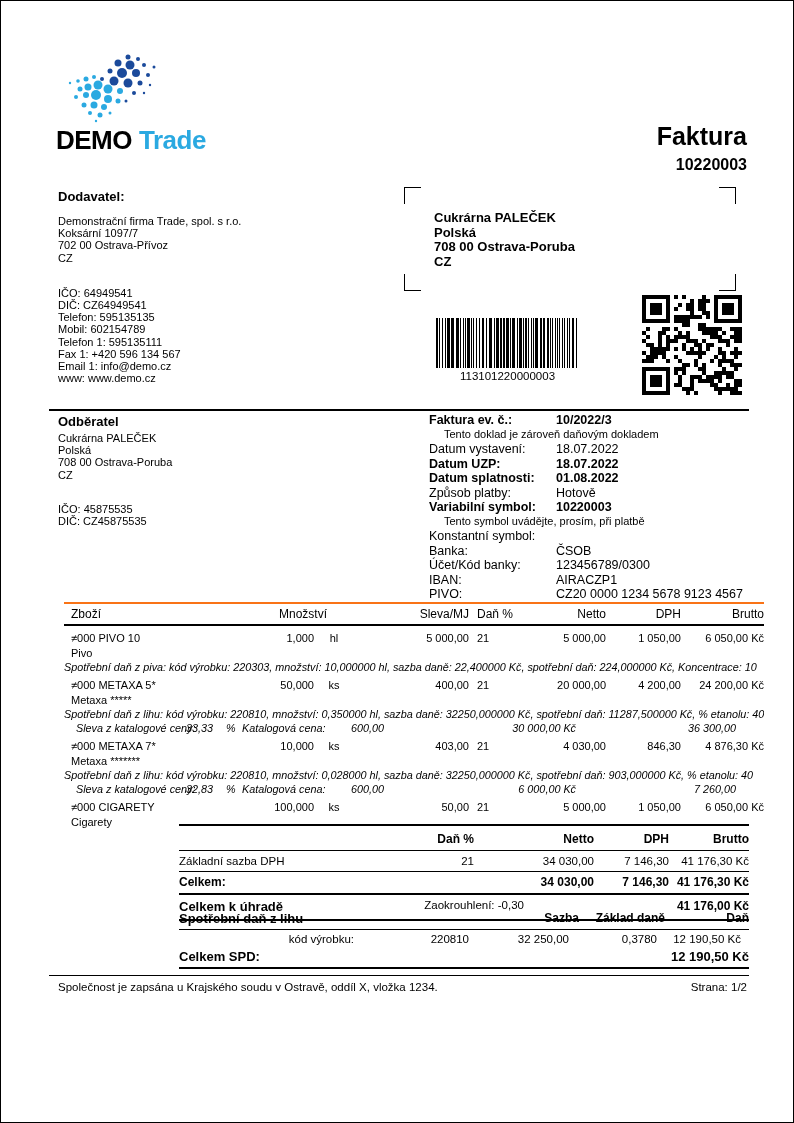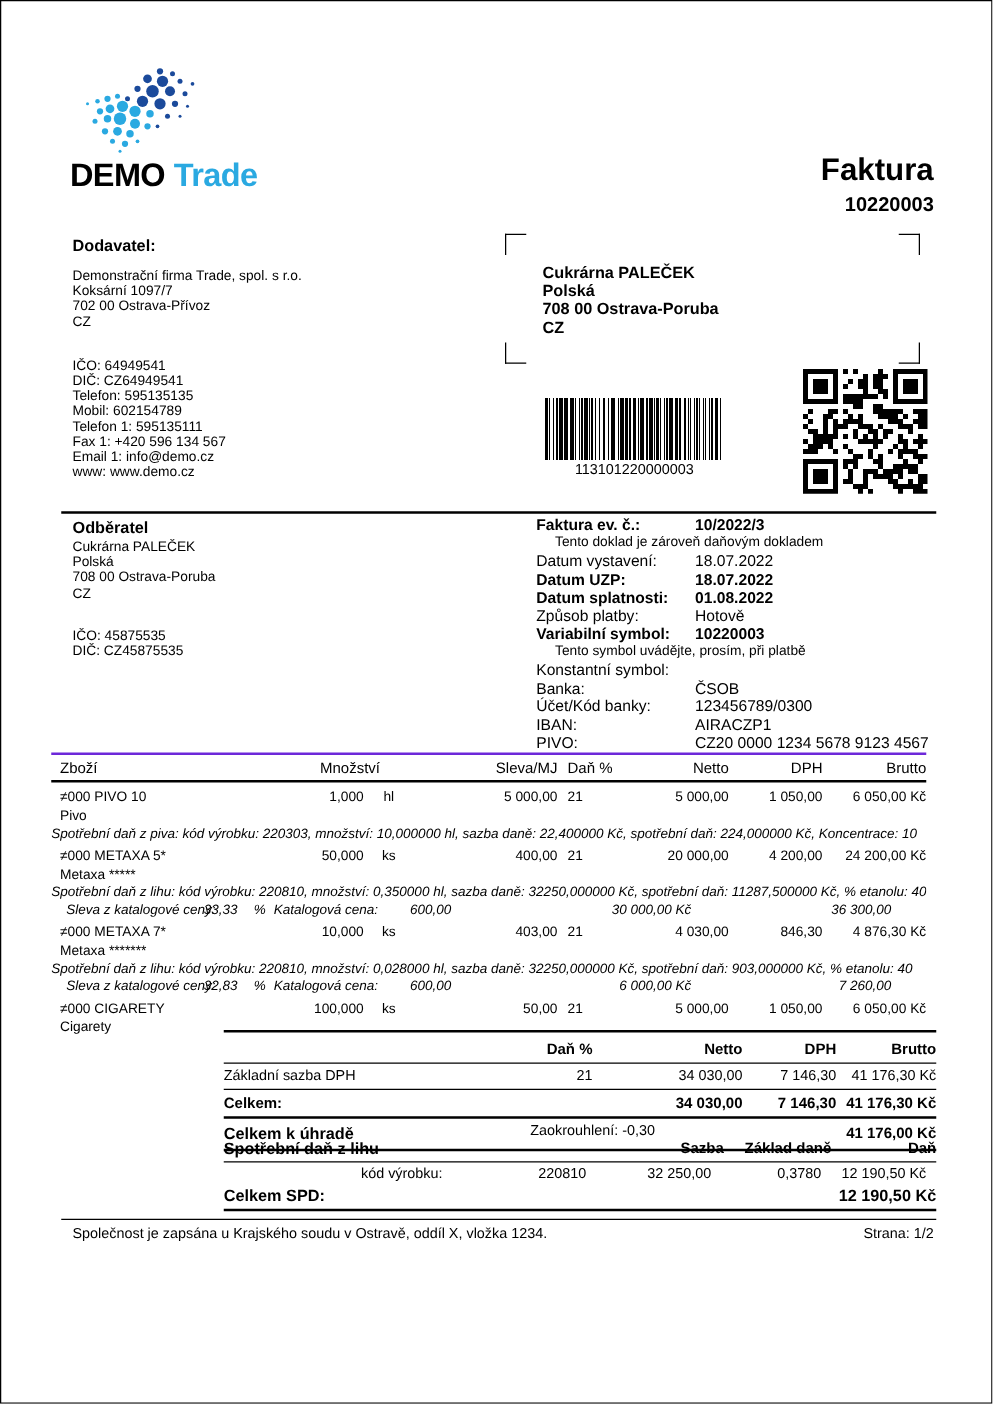--- a/index.html
+++ b/index.html
@@ -50,21 +50,21 @@
   .transport .lab { width:143px; flex:none; }
 
   
   .details { position:absolute; left:428px; top:412px; width:322px; }
   .drow { display:flex; height:14.5px; font-size:12.5px; align-items:flex-start; }
   .drow .lab { width:127px; flex:none; }
   .drow.b { font-weight:bold; }
   .drow.note { font-size:11px; padding-left:15px; height:14.5px; }
 
   
-  .items { position:absolute; left:40px; top:601px; width:700px; border-top:2px solid #6d28d9; }
+  .items { position:absolute; left:63px; top:601px; width:700px; border-top:2px solid #f97316; }
   .igrid { display:grid; grid-template-columns:190px 60px 35px 120px 45px 92px 75px 83px; }
   .ithead { font-size:12px; padding-top:3px; padding-bottom:3px; border-bottom:2px solid #000; }
   .ithead .h-goods { padding-left:7px; }
   .ithead .h-qty { grid-column:2/4; text-align:right; padding-right:22px; }
   .r { text-align:right; }
   .ithead .h-tax { padding-left:8px; }
   .irow { font-size:11px; margin-top:6px; }
   .irow .code { padding-left:7px; }
   .irow .unit { padding-left:5px;text-align:center; }
   .irow .tax { padding-left:8px; }

